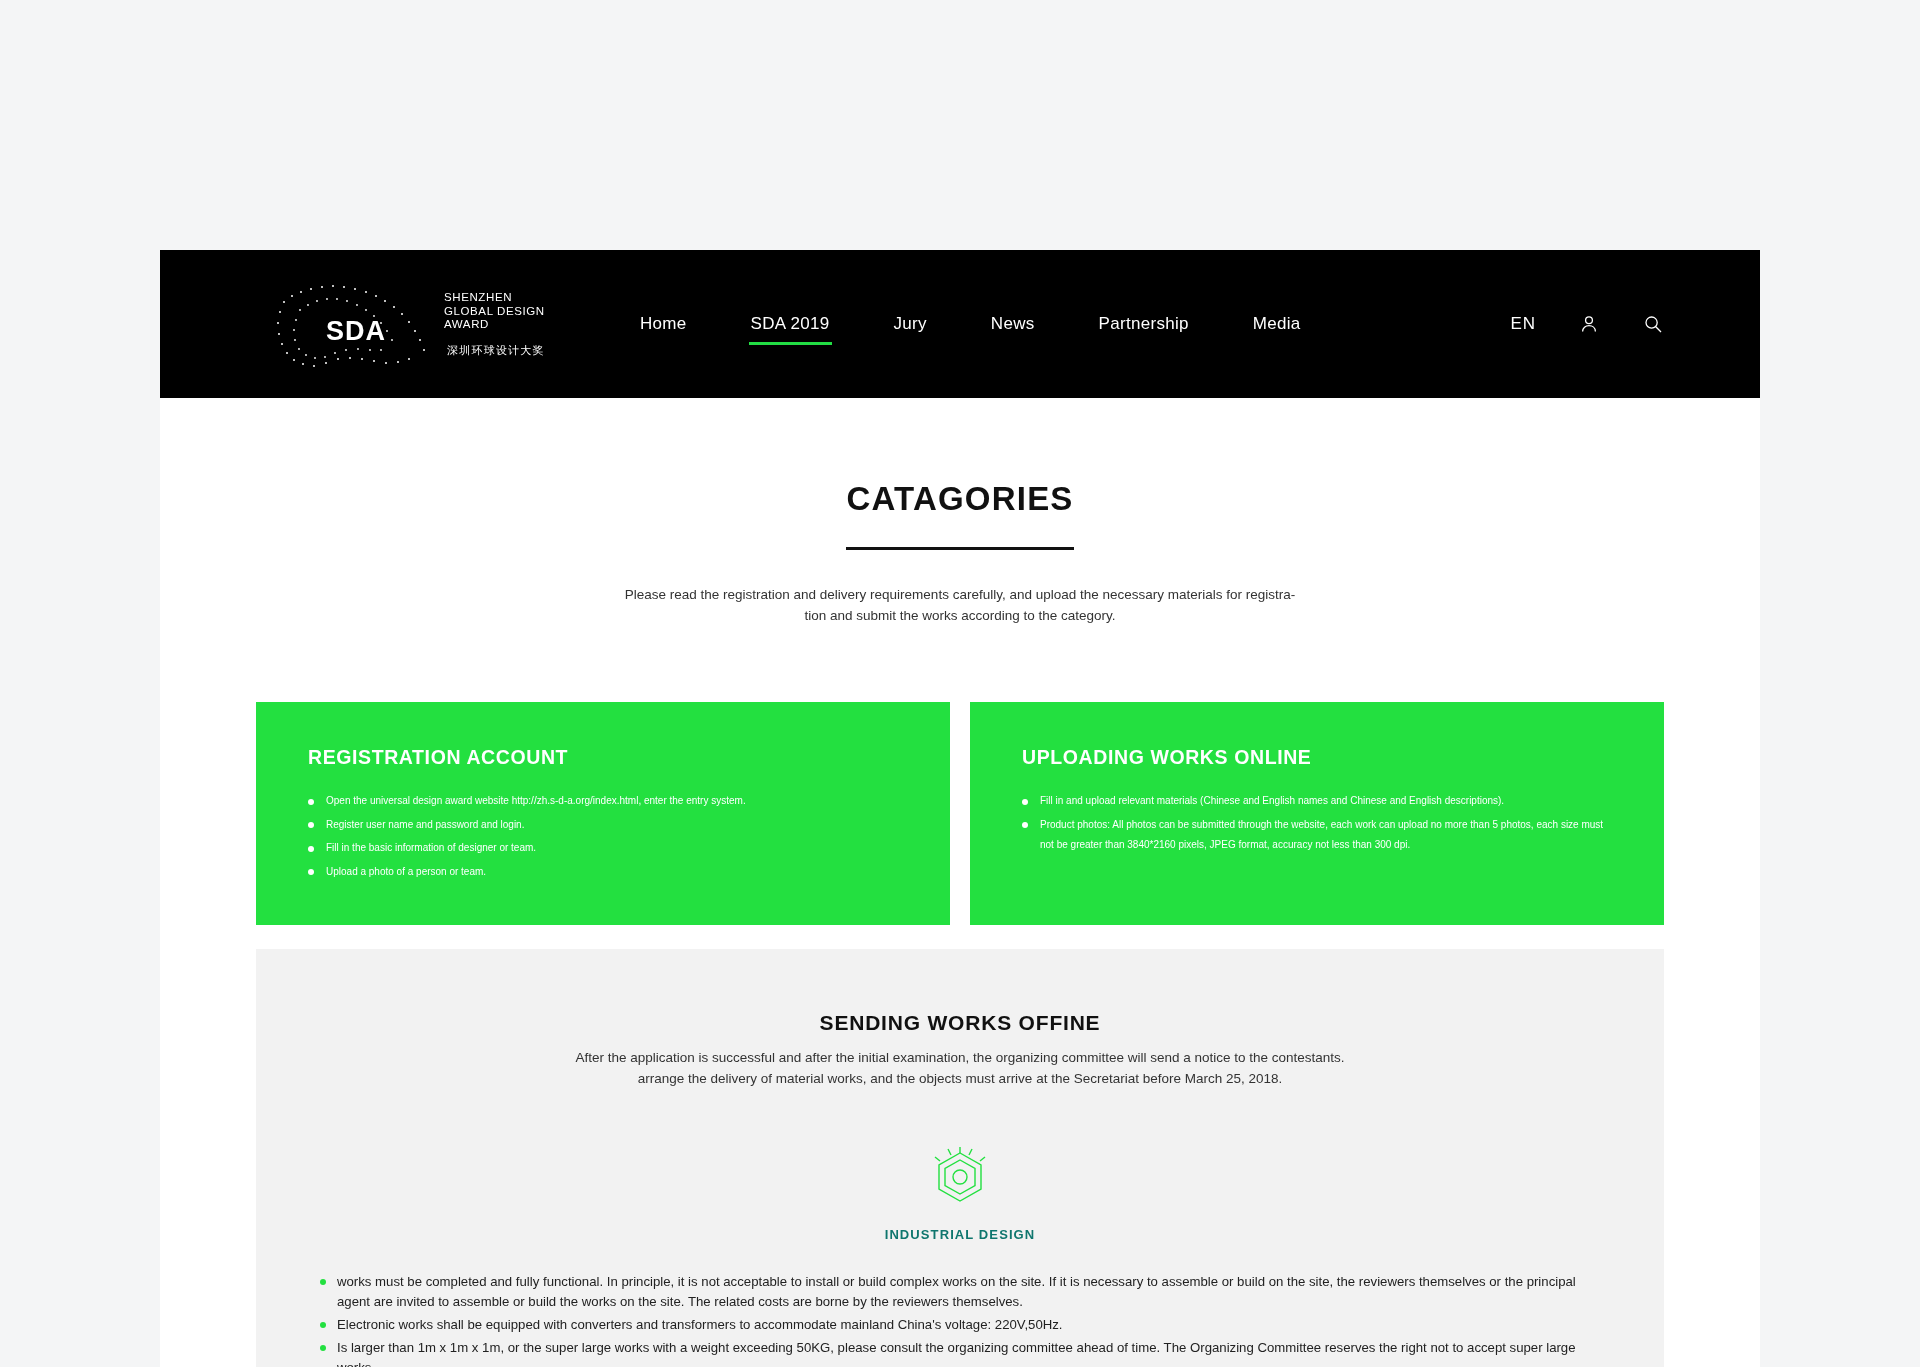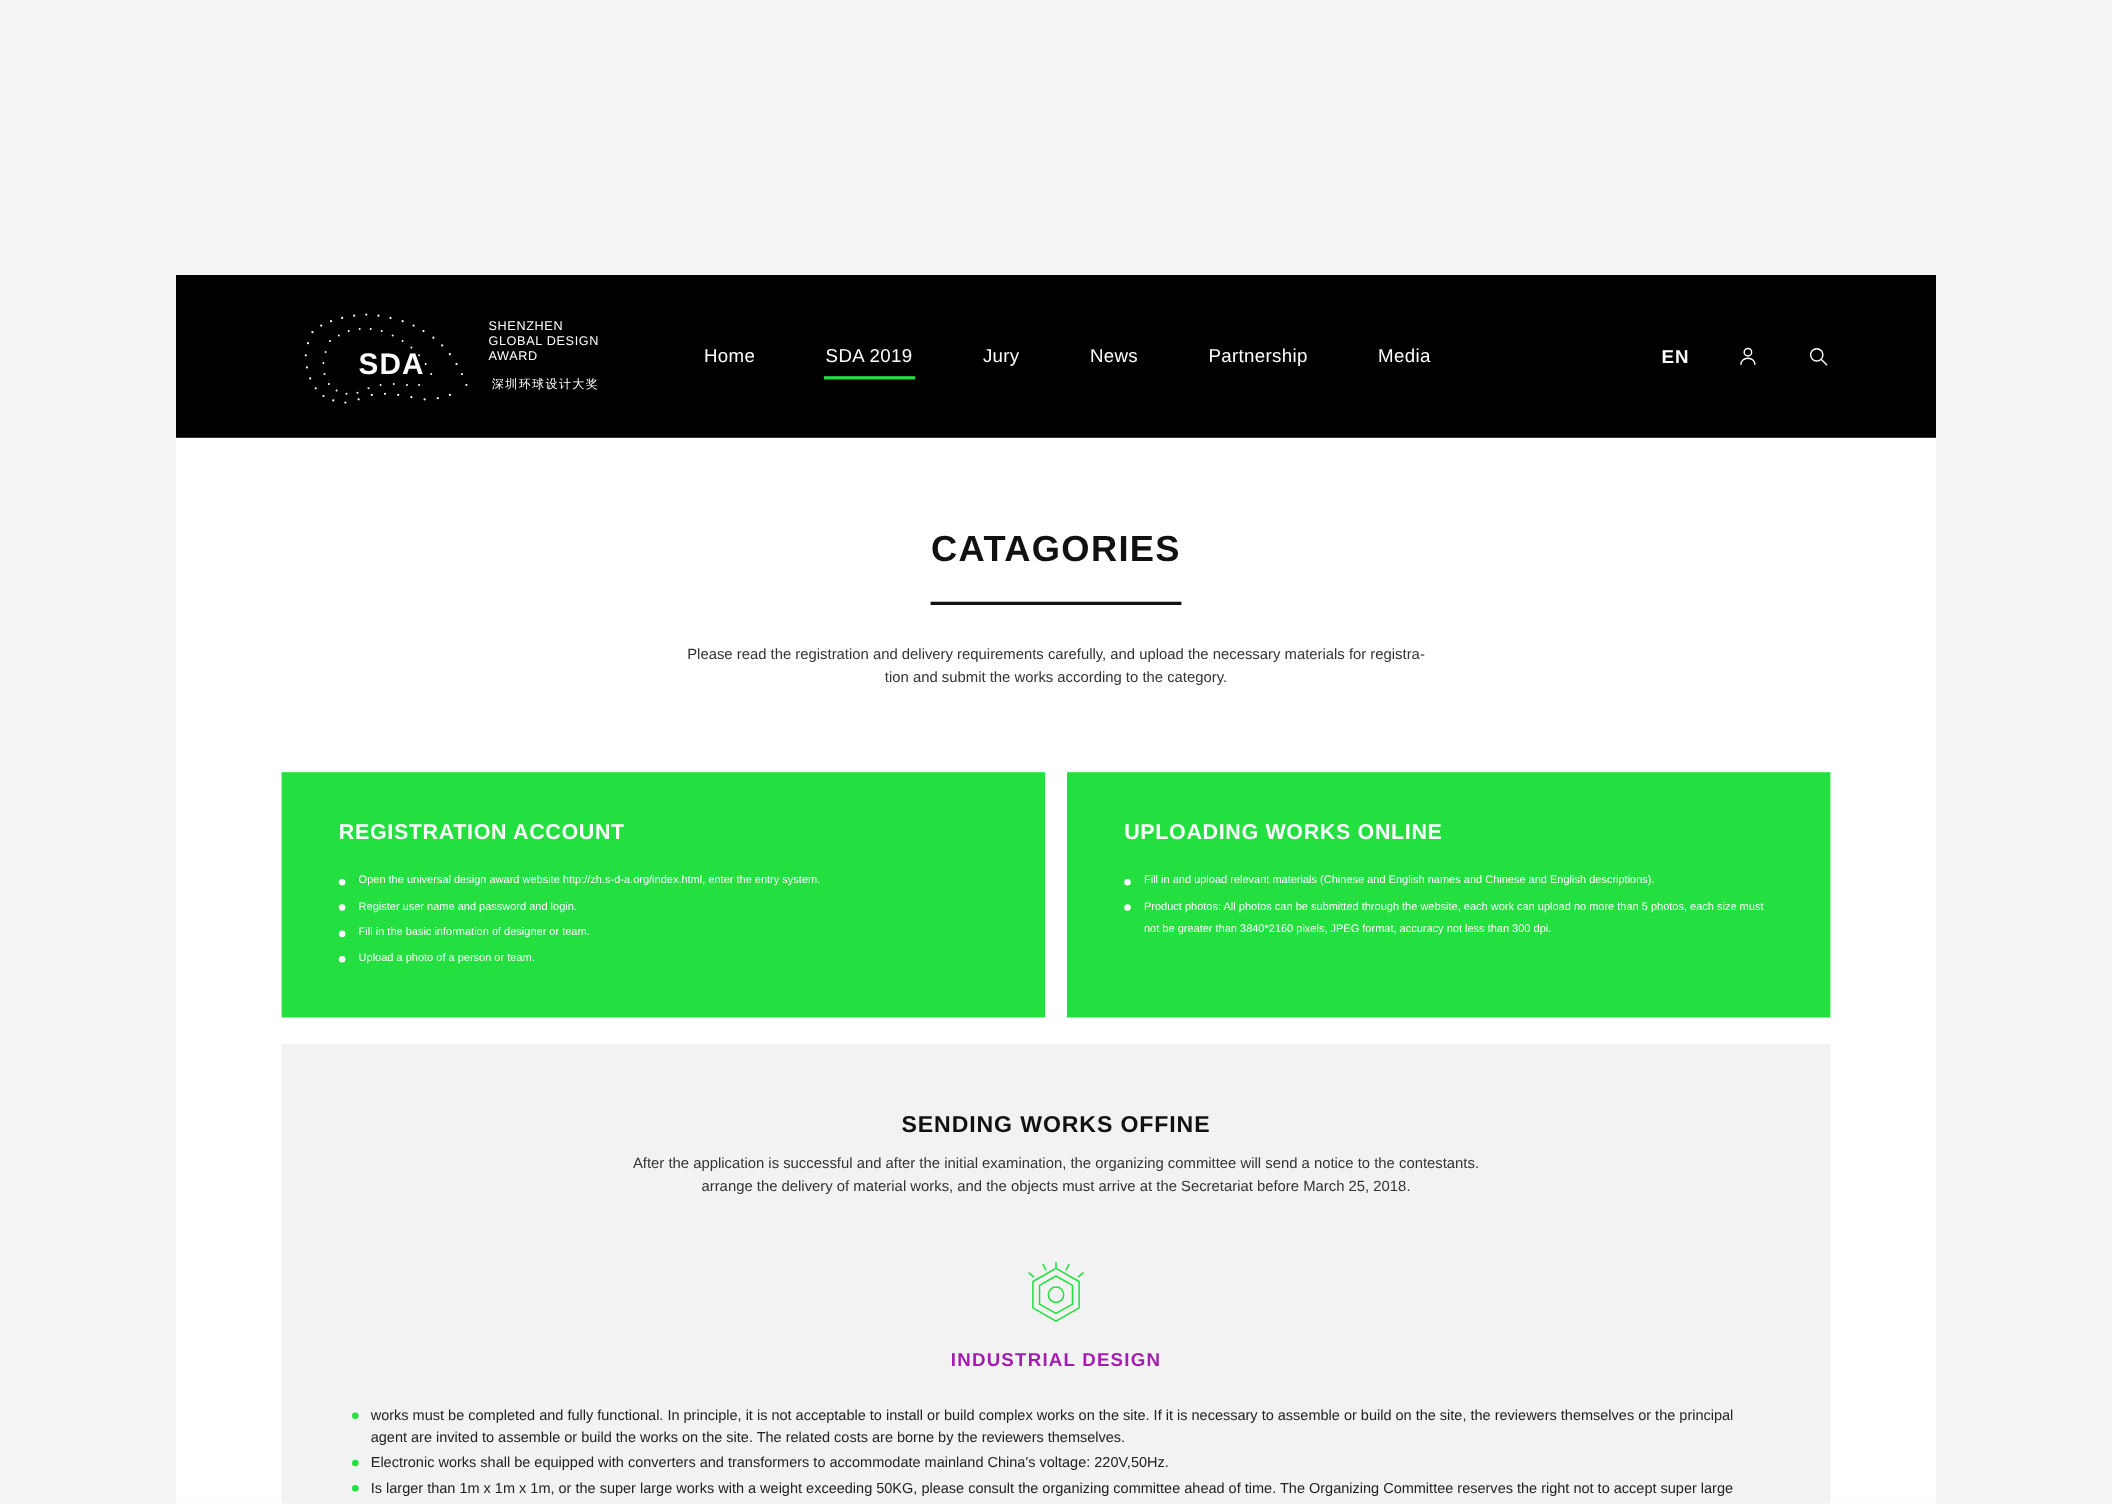--- a/index.html
+++ b/index.html
@@ -89,23 +89,22 @@
     height: 3px;
     background: #22dd44;
   }
 
   .header-right {
     position: absolute;
     right: 96px;
     top: 50%;
     transform: translateY(-50%);
     display: flex;
-    align-items: flex-end;
+    align-items: center;
     gap: 42px;
-    font-weight: bold;
   }
   .lang-toggle {
     color: #ffffff;
     font-size: 17px;
     letter-spacing: 1px;
     cursor: pointer;
   }
   .icon-btn {
     width: 22px;
     height: 22px;
@@ -205,24 +204,24 @@
 
   .cat-block { margin-top: 58px; }
   .cat-icon {
     display: flex;
     justify-content: center;
     align-items: center;
     height: 62px;
   }
   .cat-name {
     text-align: center;
-    font-size: 17px;
+    font-size: 13px;
     font-weight: bold;
     letter-spacing: 1.1px;
-    color: #a21caf;
+    color: #0f766e;
     margin-top: 18px;
   }
   .cat-list {
     list-style: none;
     margin: 30px 60px 0 64px;
     padding: 0;
   }
   .cat-list li {
     position: relative;
     padding-left: 17px;

